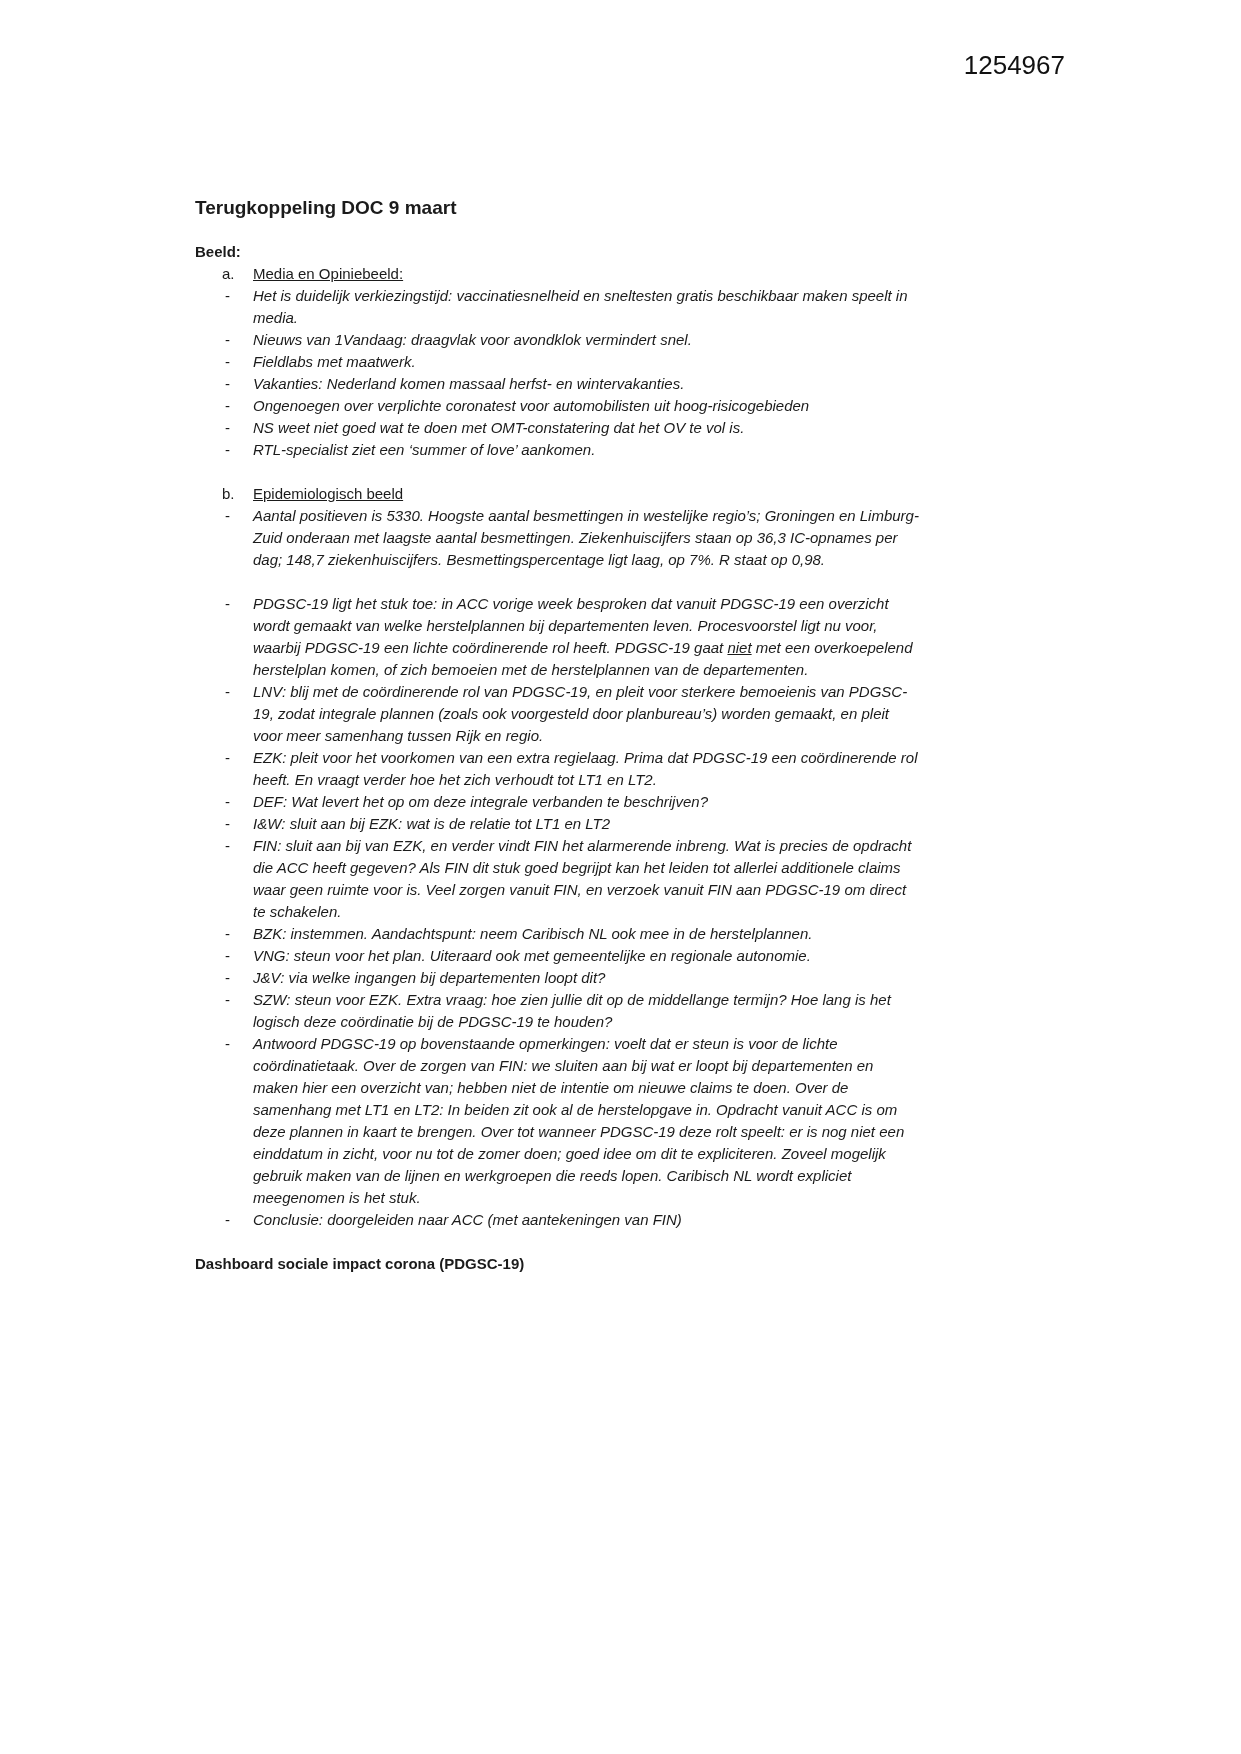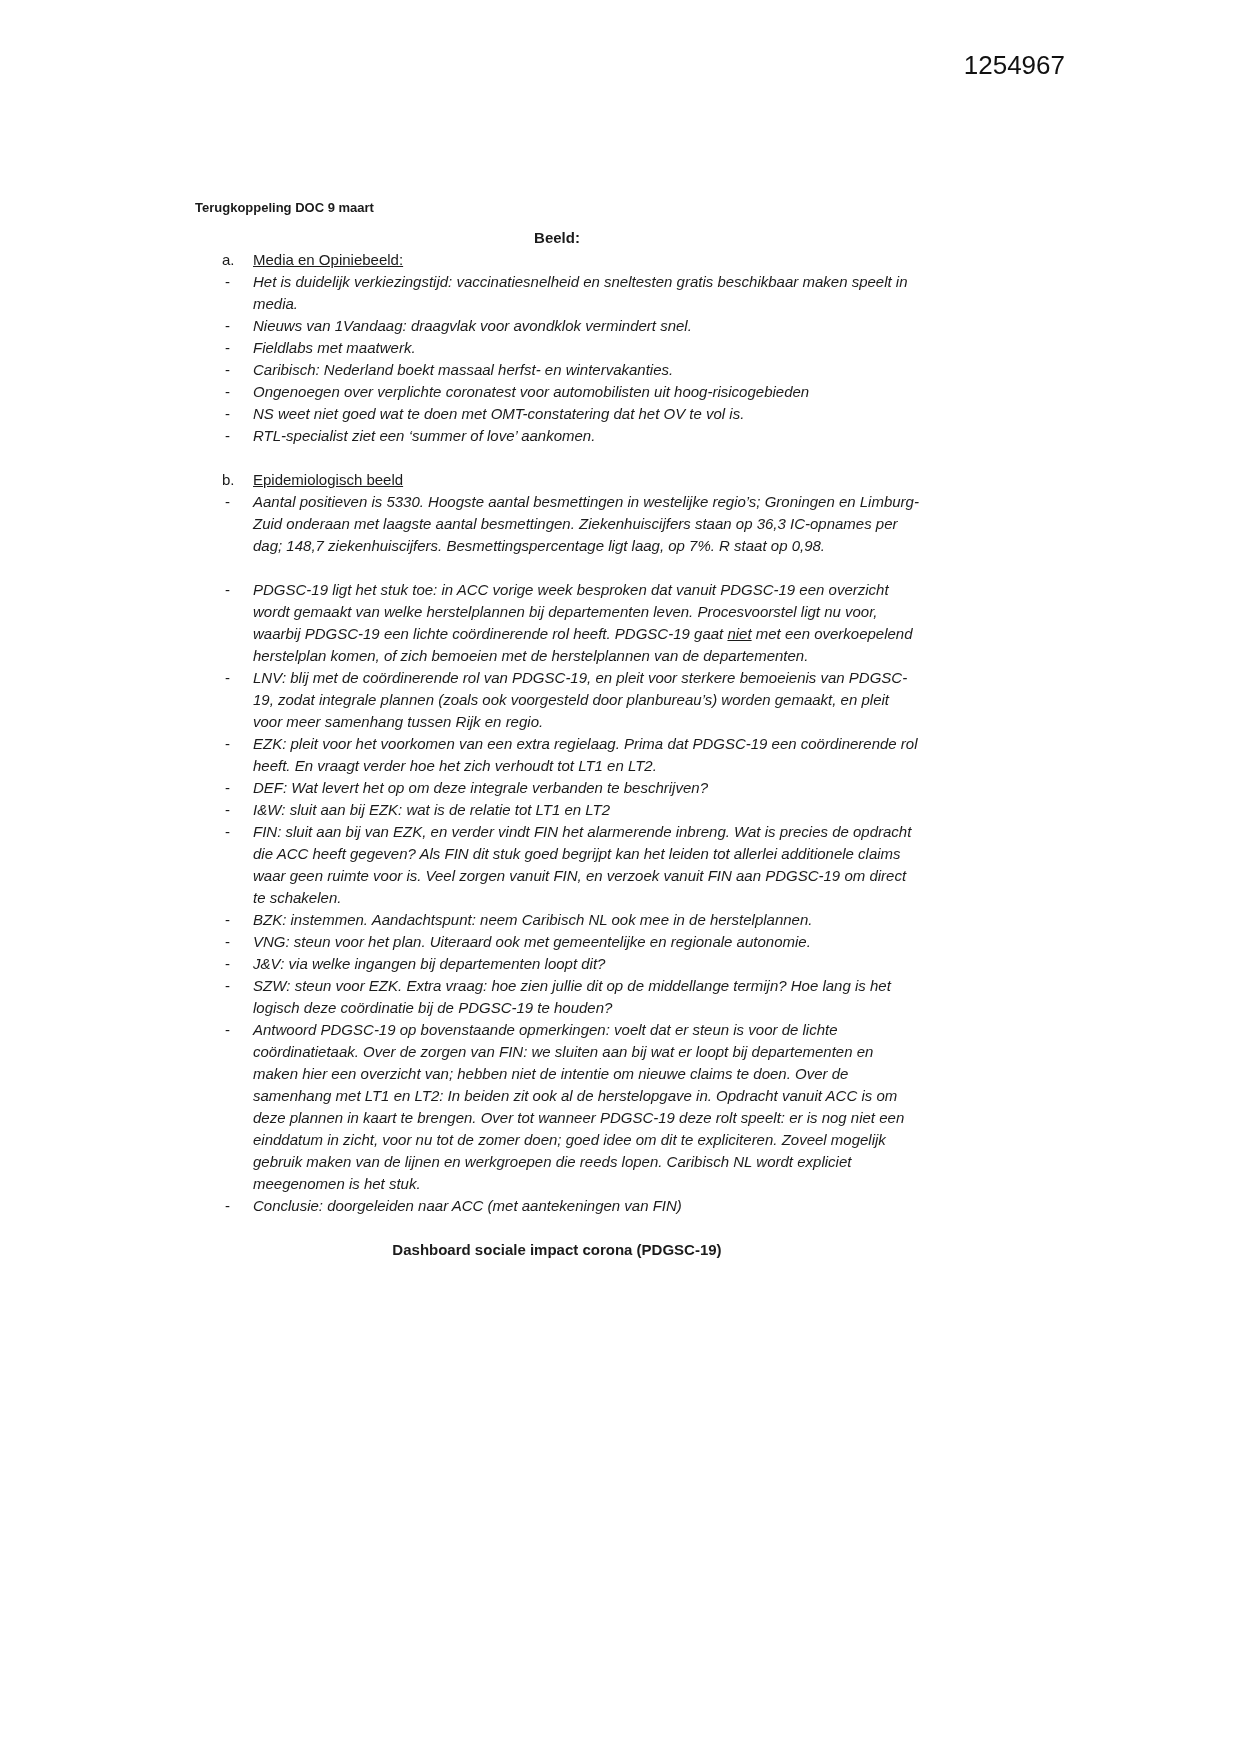--- a/index.html
+++ b/index.html
@@ -22,26 +22,26 @@
   .content {
     position: absolute;
     left: 195px;
     top: 197px;
     width: 724px;
     font-size: 15px;
     line-height: 22px;
   }
   .doc-title {
     font-weight: bold;
-    font-size: 13px;
-    margin: 0 0 8px 0;
+    font-size: 19px;
+    margin: 0 0 22px 0;
   }
   .section { margin-bottom: 22px; }
   .section:last-child { margin-bottom: 12px; }
-  .section-heading { font-weight: bold; text-align: center; }
+  .section-heading { font-weight: bold; }
   .block + .block { margin-top: 22px; }
   .row { display: flex; align-items: flex-start; }
   .marker { flex: 0 0 31px; margin-left: 27px; }
   .dash { flex: 0 0 28px; margin-left: 30px; }
   .item-text { flex: 1; font-style: italic; }
   .underline { text-decoration: underline; }
 </style>
 </head>
 <body>
 
@@ -64,21 +64,21 @@
             <div class="row bullet-row">
               <span class="dash">-</span>
               <span class="item-text">Nieuws van 1Vandaag: draagvlak voor avondklok vermindert snel.</span>
             </div>
             <div class="row bullet-row">
               <span class="dash">-</span>
               <span class="item-text">Fieldlabs met maatwerk.</span>
             </div>
             <div class="row bullet-row">
               <span class="dash">-</span>
-              <span class="item-text">Caribisch: Nederland boekt massaal herfst- en wintervakanties.</span>
+              <span class="item-text">Vakanties: Nederland komen massaal herfst- en wintervakanties.</span>
             </div>
             <div class="row bullet-row">
               <span class="dash">-</span>
               <span class="item-text">Ongenoegen over verplichte coronatest voor automobilisten uit hoog-risicogebieden</span>
             </div>
             <div class="row bullet-row">
               <span class="dash">-</span>
               <span class="item-text">NS weet niet goed wat te doen met OMT-constatering dat het OV te vol is.</span>
             </div>
             <div class="row bullet-row">

